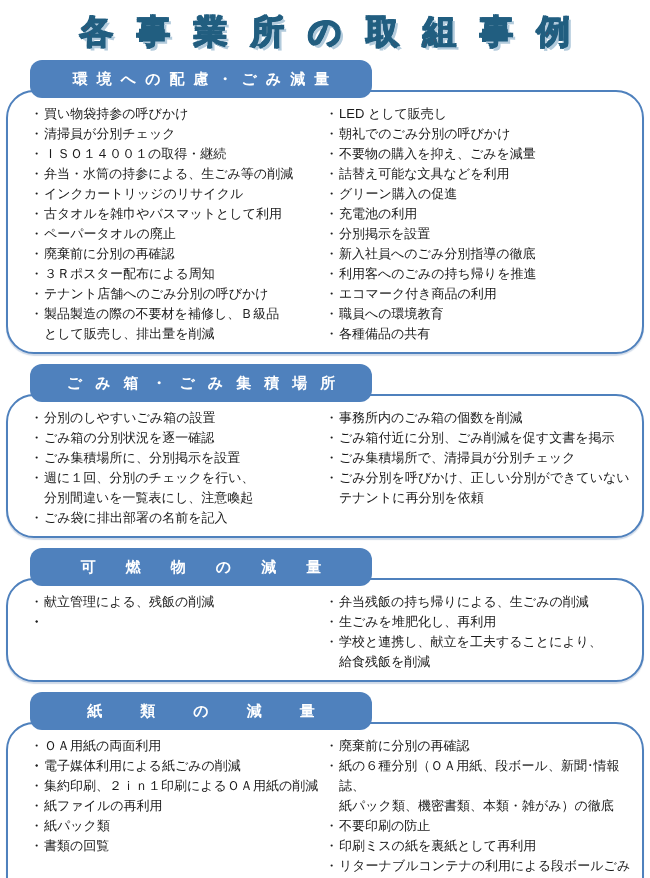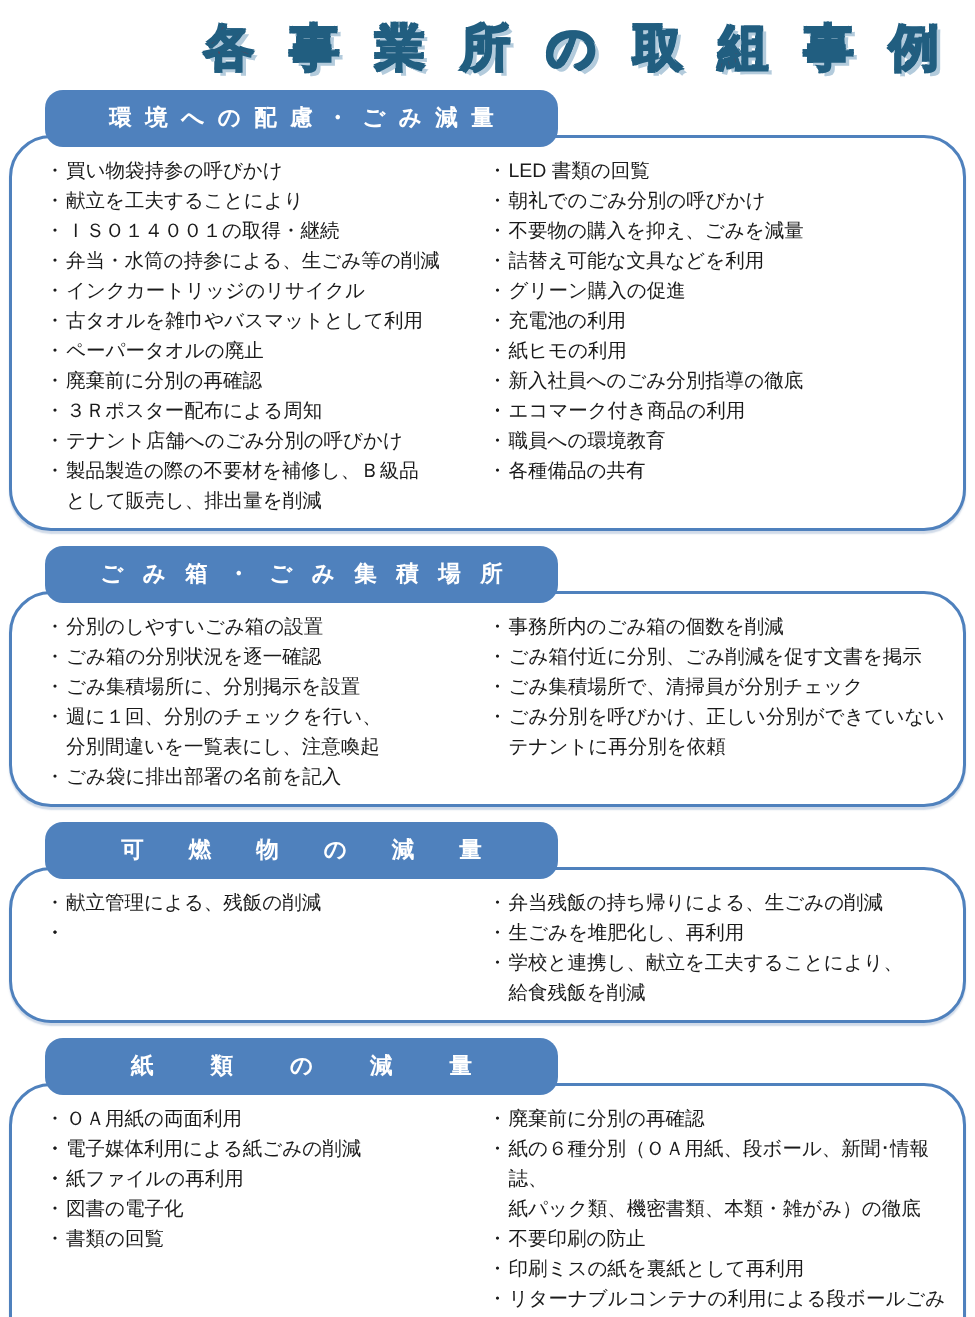--- a/index.html
+++ b/index.html
@@ -7,21 +7,21 @@
   body {
     height: 878px;
     overflow: hidden;
     font-family: "Liberation Sans", "DejaVu Sans", sans-serif;
     color: #1a1a1a;
     padding-top: 10px;
   }
 
   
   .page-title {
-    text-align: right;
+    text-align: center;
     font-size: 33px;
     font-weight: bold;
     line-height: 44px;
     margin-bottom: 6px;
     color: #b91c1c;
     letter-spacing: 24px;
     text-indent: 24px;
     -webkit-text-stroke: 1.4px #215e80;
     text-shadow:
       3px 3px 0 #b3cbdc,
@@ -83,42 +83,42 @@
 
 <h1 class="page-title">各事業所の取組事例</h1>
 
 <div class="section">
   <div class="badge ls1">
     <span class="t">環境への配慮・ごみ減量</span>
   </div>
   <div class="box">
     <ul class="col left">
         <li><span class="bullet">・</span><span>買い物袋持参の呼びかけ</span></li>
-        <li><span class="bullet">・</span><span>献立を工夫することにより</span></li>
+        <li><span class="bullet">・</span><span>清掃員が分別チェック</span></li>
         <li><span class="bullet">・</span><span>ＩＳＯ１４００１の取得・継続</span></li>
         <li><span class="bullet">・</span><span>弁当・水筒の持参による、生ごみ等の削減</span></li>
         <li><span class="bullet">・</span><span>インクカートリッジのリサイクル</span></li>
         <li><span class="bullet">・</span><span>古タオルを雑巾やバスマットとして利用</span></li>
         <li><span class="bullet">・</span><span>ペーパータオルの廃止</span></li>
         <li><span class="bullet">・</span><span>廃棄前に分別の再確認</span></li>
         <li><span class="bullet">・</span><span>３Ｒポスター配布による周知</span></li>
         <li><span class="bullet">・</span><span>テナント店舗へのごみ分別の呼びかけ</span></li>
         <li><span class="bullet">・</span><span>製品製造の際の不要材を補修し、Ｂ級品
 として販売し、排出量を削減</span></li>
       </ul>
     <ul class="col right">
-        <li><span class="bullet">・</span><span>LED 書類の回覧</span></li>
+        <li><span class="bullet">・</span><span>LED として販売し</span></li>
         <li><span class="bullet">・</span><span>朝礼でのごみ分別の呼びかけ</span></li>
         <li><span class="bullet">・</span><span>不要物の購入を抑え、ごみを減量</span></li>
         <li><span class="bullet">・</span><span>詰替え可能な文具などを利用</span></li>
         <li><span class="bullet">・</span><span>グリーン購入の促進</span></li>
         <li><span class="bullet">・</span><span>充電池の利用</span></li>
-        <li><span class="bullet">・</span><span>紙ヒモの利用</span></li>
+        <li><span class="bullet">・</span><span>分別掲示を設置</span></li>
         <li><span class="bullet">・</span><span>新入社員へのごみ分別指導の徹底</span></li>
-        <li><span class="bullet">・</span></li>
+        <li><span class="bullet">・</span><span>利用客へのごみの持ち帰りを推進</span></li>
         <li><span class="bullet">・</span><span>エコマーク付き商品の利用</span></li>
         <li><span class="bullet">・</span><span>職員への環境教育</span></li>
         <li><span class="bullet">・</span><span>各種備品の共有</span></li>
       </ul>
   </div>
 </div>
 
 <div class="section">
   <div class="badge ls2">
     <span class="t">ごみ箱・ごみ集積場所</span>
@@ -163,23 +163,23 @@
 
 <div class="section">
   <div class="badge ls4">
     <span class="t">紙類の減量</span>
   </div>
   <div class="box">
     <ul class="col left">
         <li><span class="bullet">・</span><span>ＯＡ用紙の両面利用</span></li>
         <li><span class="bullet">・</span></li>
         <li><span class="bullet">・</span><span>電子媒体利用による紙ごみの削減</span></li>
-        <li><span class="bullet">・</span></li>
+        <li><span class="bullet">・</span><span>集約印刷、２ｉｎ１印刷によるＯＡ用紙の削減</span></li>
         <li><span class="bullet">・</span><span>紙ファイルの再利用</span></li>
-        <li><span class="bullet">・</span><span>図書の電子化</span></li>
+        <li><span class="bullet">・</span><span>紙パック類</span></li>
         <li><span class="bullet">・</span><span>書類の回覧</span></li>
       </ul>
     <ul class="col right">
         <li><span class="bullet">・</span><span>廃棄前に分別の再確認</span></li>
         <li><span class="bullet">・</span><span>紙の６種分別（ＯＡ用紙、段ボール、新聞･情報誌、
 紙パック類、機密書類、本類・雑がみ）の徹底</span></li>
         <li><span class="bullet">・</span><span>不要印刷の防止</span></li>
         <li><span class="bullet">・</span><span>印刷ミスの紙を裏紙として再利用</span></li>
         <li><span class="bullet">・</span><span>リターナブルコンテナの利用による段ボールごみ
 の削減</span></li>

